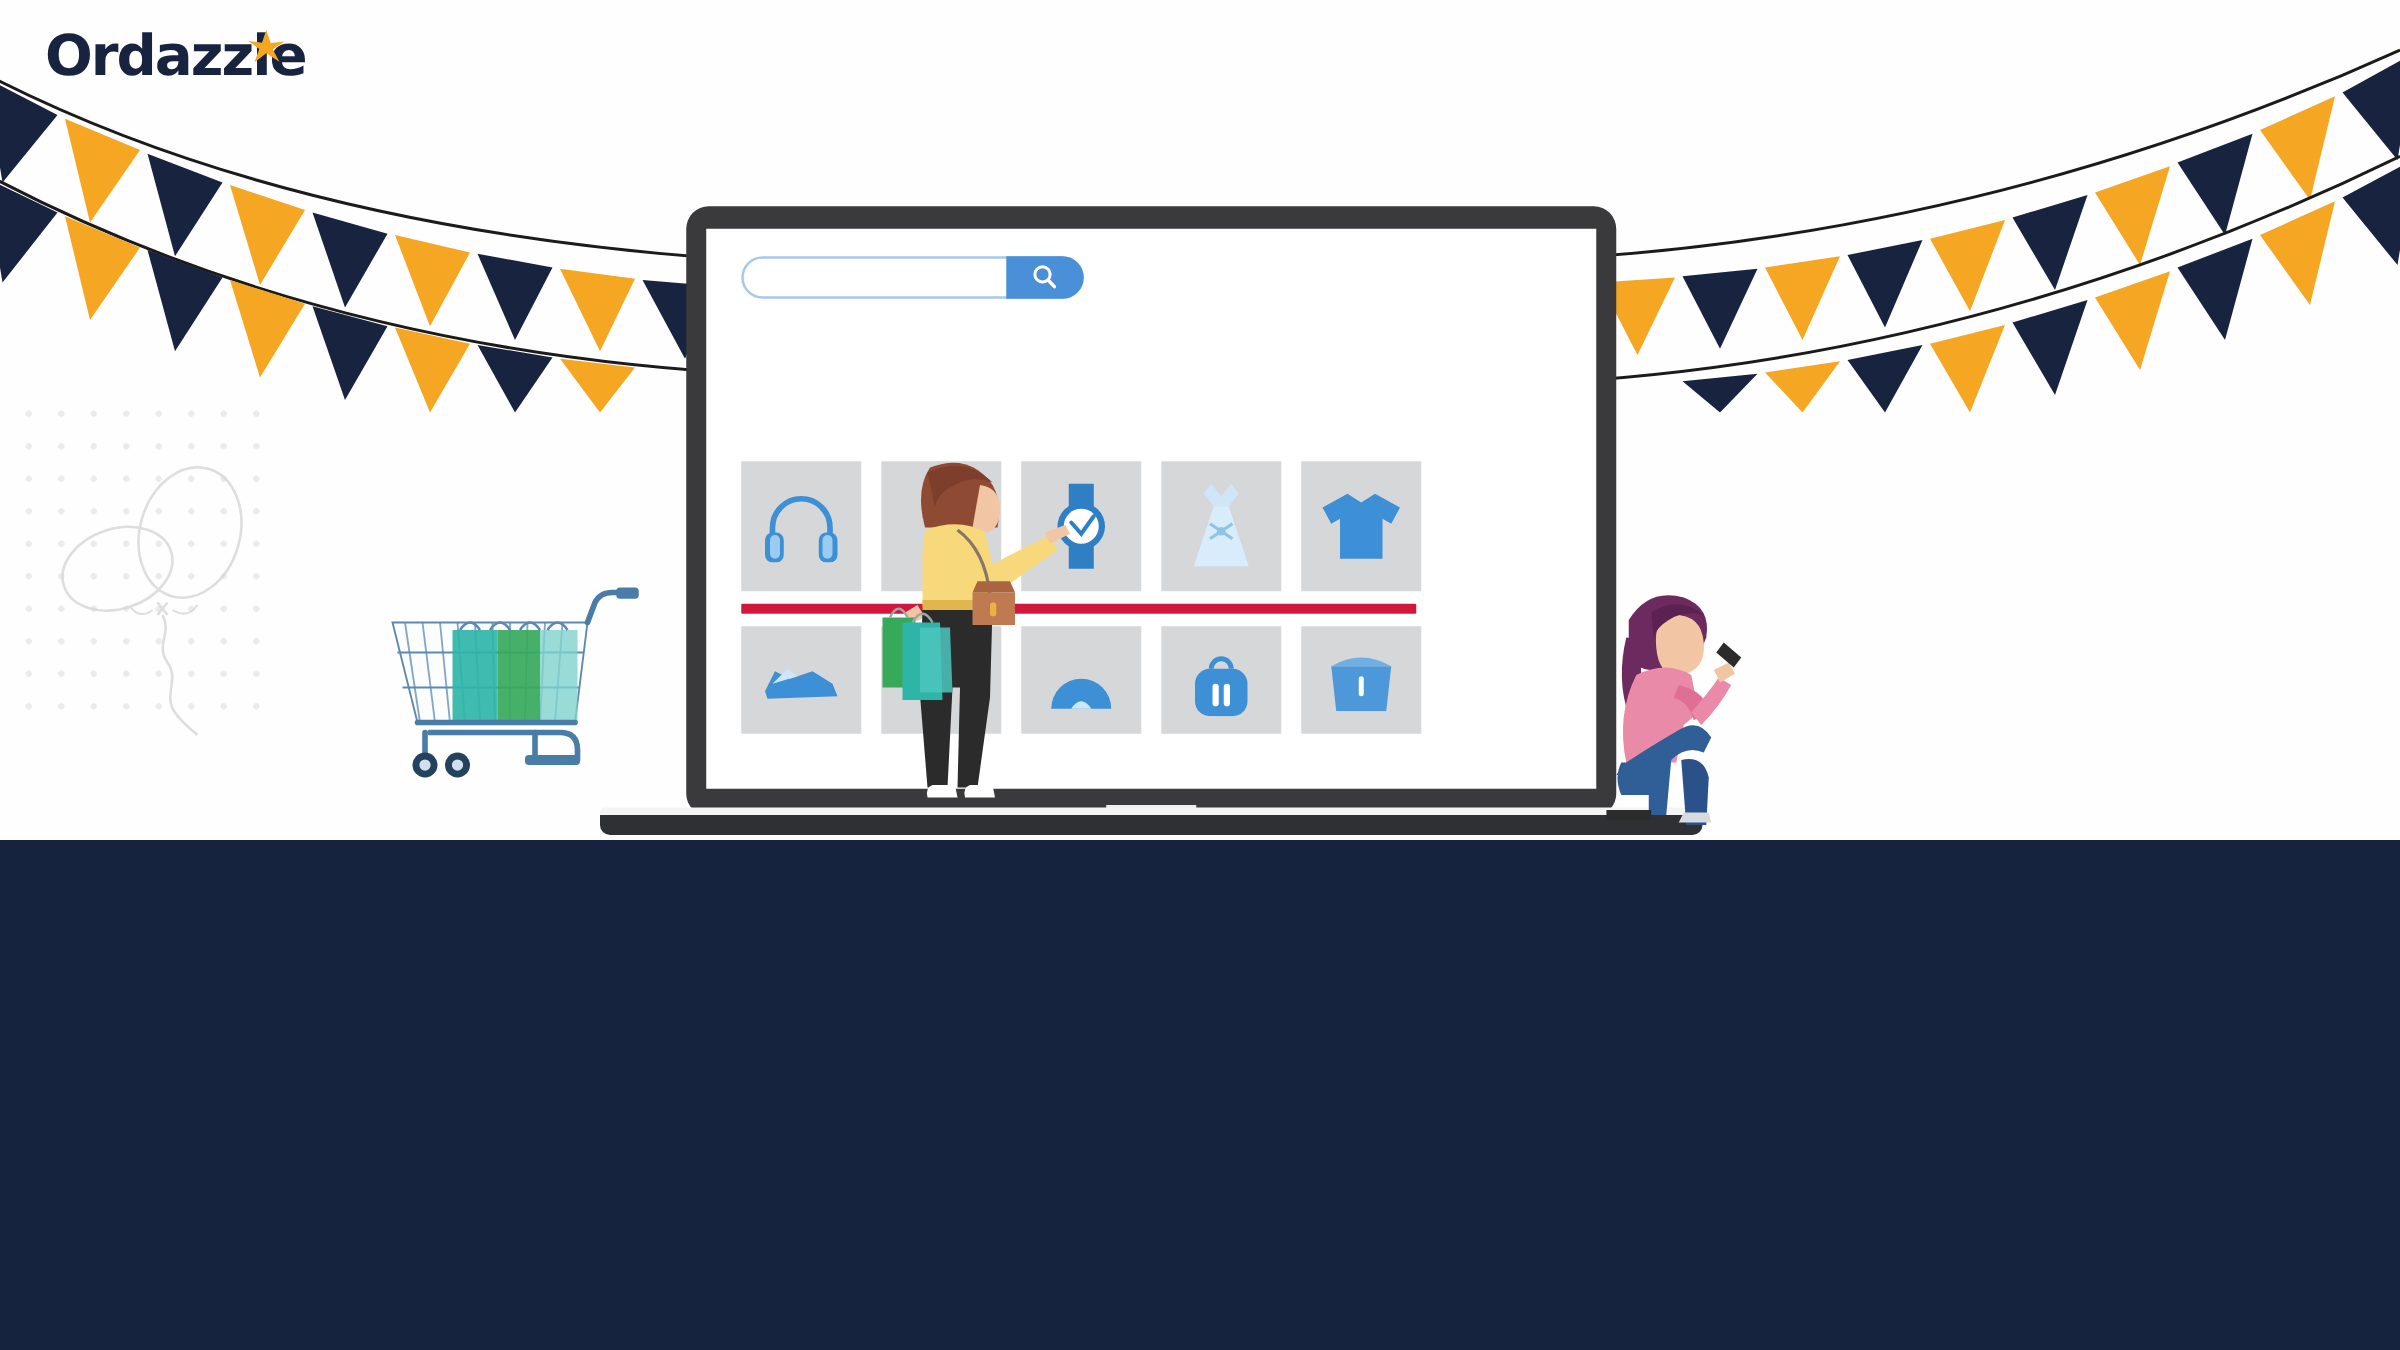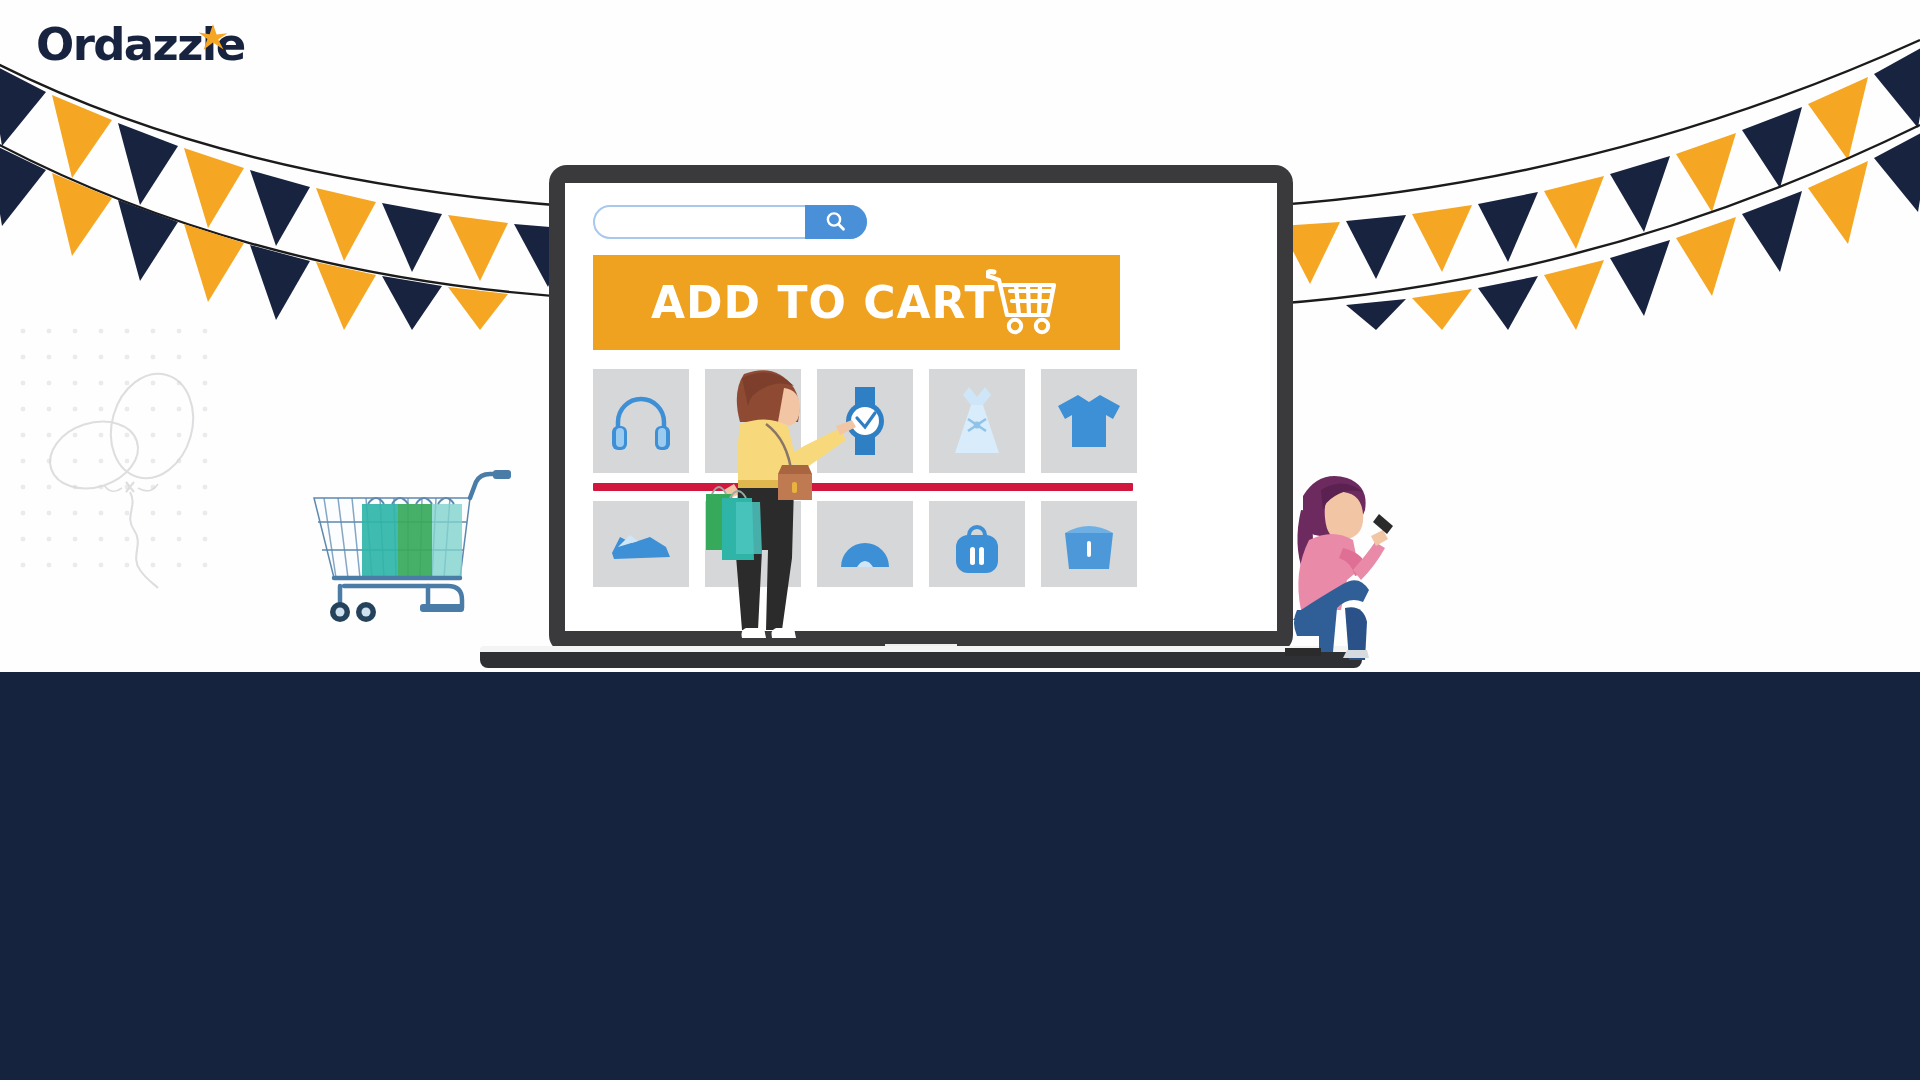--- a/index.html
+++ b/index.html
@@ -231,33 +231,20 @@
           <div class="searchbar">
             <div class="search-field" title=""></div>
             <div class="search-btn">
               <svg width="26" height="26" viewBox="0 0 26 26">
                 <circle cx="11" cy="10.5" r="6.1" fill="none" stroke="#ffffff" stroke-width="2.4"></circle>
                 <line x1="15.6" y1="15.2" x2="20.5" y2="20.3" stroke="#ffffff" stroke-width="2.8" stroke-linecap="round"></line>
               </svg>
             </div>
           </div>
 
-          <div class="atc">
-            <span class="atc-label">ADD TO CART</span>
-            <svg class="atc-cart" viewBox="0 0 76 66">
-              <g fill="none" stroke="#ffffff" stroke-width="4.2" stroke-linecap="round" stroke-linejoin="round">
-                <path d="M2 7 L13 11 L21 46 L62 46 L68 16 L17 16"></path>
-                <path d="M24 22 L65 22 M26 32 L64 32"></path>
-                <path d="M30 16 L33 46 M42 16 L43 46 M54 16 L53 46"></path>
-              </g>
-              <circle cx="29" cy="57" r="6.2" fill="none" stroke="#ffffff" stroke-width="4"></circle>
-              <circle cx="56" cy="57" r="6.2" fill="none" stroke="#ffffff" stroke-width="4"></circle>
-              <path d="M2 7 q-2 -6 6 -4" fill="none" stroke="#ffffff" stroke-width="5" stroke-linecap="round"></path>
-            </svg>
-          </div>
 
           <div class="pgrid">
             <div class="prow prow1">
               <div class="ptile">
                 <svg width="62" height="58" viewBox="0 0 62 58">
                   <path d="M8 40 V30 a23 23 0 0 1 46 0 V40" fill="none" stroke="#3d8fd6" stroke-width="4.5"></path>
                   <rect x="2" y="34" width="15" height="24" rx="6" fill="#3d8fd6"></rect>
                   <rect x="45" y="34" width="15" height="24" rx="6" fill="#3d8fd6"></rect>
                   <rect x="6" y="36" width="8" height="19" rx="4" fill="#9ccbf0"></rect>
                   <rect x="48" y="36" width="8" height="19" rx="4" fill="#9ccbf0"></rect>

